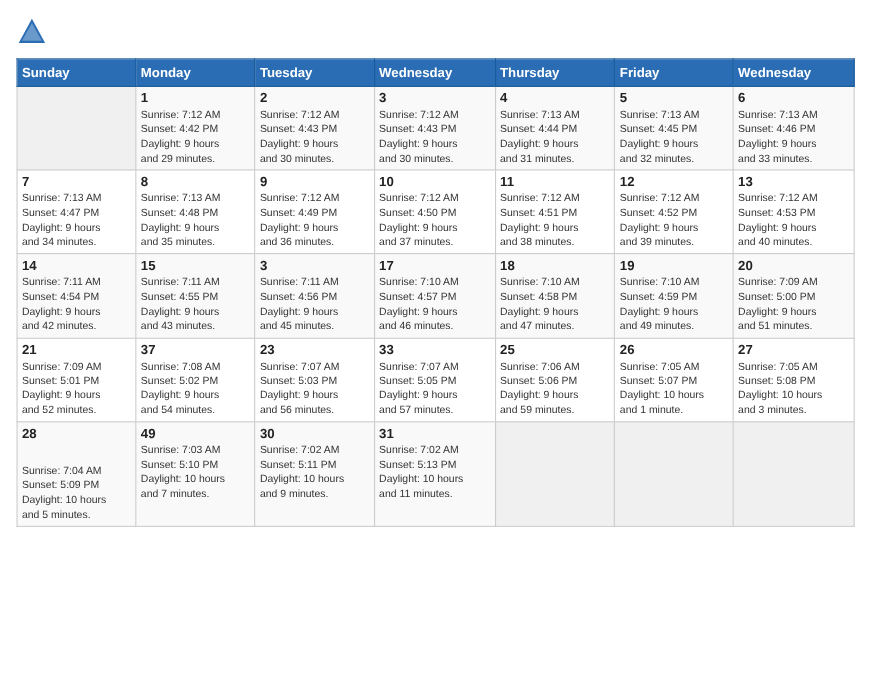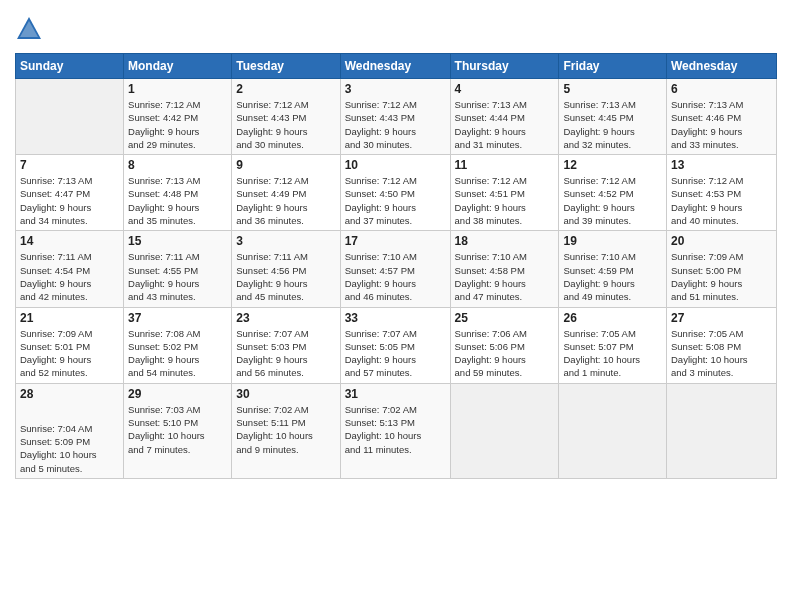--- a/index.html
+++ b/index.html
@@ -325,21 +325,21 @@
         </tr>
         <tr>
           <td>
             <span class="day-number">28</span>
             <div class="day-info" style="white-space: pre-line; margin-top: 21px;">Sunrise: 7:04 AM
 Sunset: 5:09 PM
 Daylight: 10 hours
 and 5 minutes.</div>
           </td>
           <td>
-            <span class="day-number">29</span>
+            <span class="day-number">49</span>
             <div class="day-info" style="white-space: pre-line;">Sunrise: 7:03 AM
 Sunset: 5:10 PM
 Daylight: 10 hours
 and 7 minutes.</div>
           </td>
           <td>
             <span class="day-number">30</span>
             <div class="day-info" style="white-space: pre-line;">Sunrise: 7:02 AM
 Sunset: 5:11 PM
 Daylight: 10 hours

